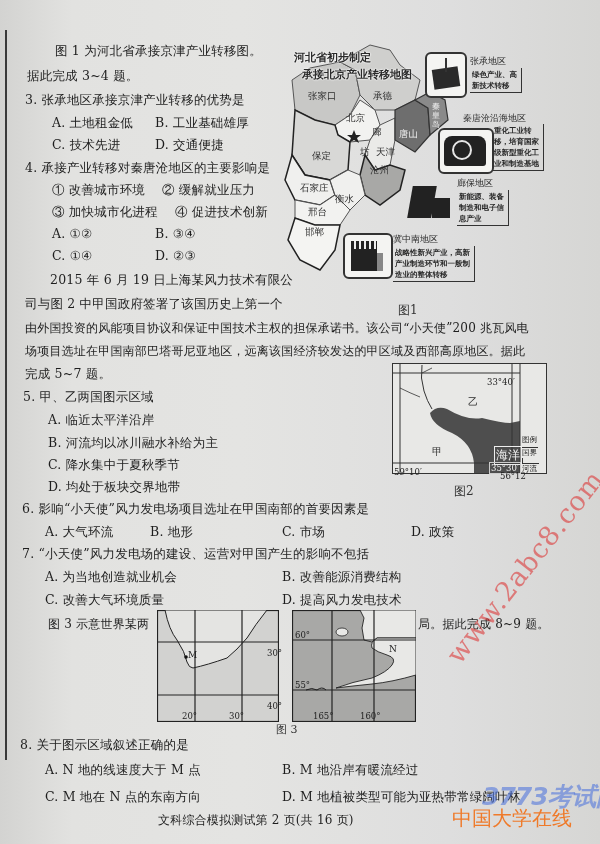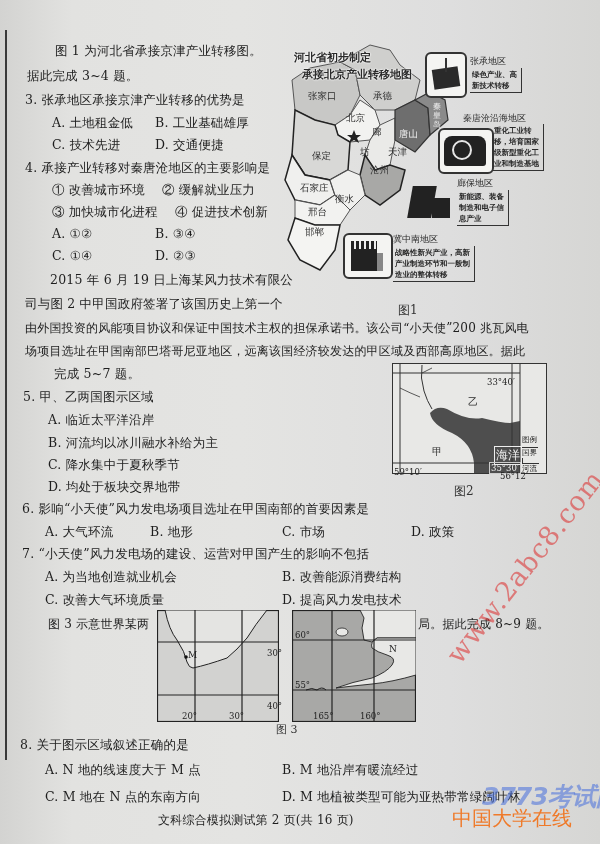--- a/index.html
+++ b/index.html
@@ -17,21 +17,21 @@
     .margin-line {
       position: absolute; left: 5px; top: 30px; width: 2px; height: 730px; background: #3a3a3a;
     }
     .t { position: absolute; font-size: 12.5px; line-height: 16px; white-space: nowrap; letter-spacing: 0.2px; }
     .small { font-size: 12px; }
 
     
     .fig1 { position: absolute; left: 280px; top: 40px; width: 310px; height: 280px; }
     .fig1 svg { position: absolute; left: 0; top: 0; }
     .map-title { position: absolute; font-size: 11px; font-weight: bold; font-family: "DejaVu Sans", sans-serif; color: #2a2a2a; white-space: nowrap; text-shadow: 0 0 2px #fff, 0 0 2px #fff; }
-    .region-label { position: absolute; font-size: 9.5px; font-family: "DejaVu Sans", sans-serif; color: #2e2e2e; white-space: nowrap; text-align: center; }
+    .region-label { position: absolute; font-size: 9.5px; font-family: "DejaVu Sans", sans-serif; color: #2e2e2e; white-space: nowrap; }
     .callout { position: absolute; font-family: "DejaVu Sans", sans-serif; color: #2a2a2a; }
     .callout .ctitle { font-size: 9px; font-weight: normal; white-space: nowrap; }
     .callout .cbody { font-size: 7.5px; line-height: 11px; font-weight: bold; border-right: 1.5px solid #333; border-bottom: 1.5px solid #333; padding: 1px 4px 1px 2px; }
     .iconbox { position: absolute; border: 2px solid #333; border-radius: 6px; background: #f4f4f2; overflow: hidden; }
     .fig-caption { position: absolute; font-size: 12px; color: #333; }
 
     
     .fig2 { position: absolute; left: 392px; top: 363px; width: 155px; height: 115px; }
     .coord { position: absolute; font-size: 8.5px; font-family: "DejaVu Serif", serif; color: #222; white-space: nowrap; }
     .legend-box { position: absolute; font-size: 7.5px; font-family: "DejaVu Sans", sans-serif; color: #222; }
@@ -66,21 +66,21 @@
   <div class="t" style="left:175px;top:204px;">④ 促进技术创新</div>
   <div class="t" style="left:52px;top:226px;">A. ①②</div>
   <div class="t" style="left:155px;top:226px;">B. ③④</div>
   <div class="t" style="left:52px;top:248px;">C. ①④</div>
   <div class="t" style="left:155px;top:248px;">D. ②③</div>
 
   <div class="t" style="left:50px;top:272px;">2015 年 6 月 19 日上海某风力技术有限公</div>
   <div class="t" style="left:25px;top:296px;">司与图 2 中甲国政府签署了该国历史上第一个</div>
   <div class="t small" style="left:25px;top:320px;">由外国投资的风能项目协议和保证中国技术主权的担保承诺书。该公司“小天使”200 兆瓦风电</div>
   <div class="t small" style="left:25px;top:343px;">场项目选址在甲国南部巴塔哥尼亚地区，远离该国经济较发达的甲区域及西部高原地区。据此</div>
-  <div class="t" style="left:25px;top:366px;margin-left:29px;">完成 5~7 题。</div>
+  <div class="t" style="left:25px;top:366px;">完成 5~7 题。</div>
 
   <div class="t" style="left:23px;top:389px;">5. 甲、乙两国图示区域</div>
   <div class="t" style="left:48px;top:412px;">A. 临近太平洋沿岸</div>
   <div class="t" style="left:48px;top:435px;">B. 河流均以冰川融水补给为主</div>
   <div class="t" style="left:48px;top:457px;">C. 降水集中于夏秋季节</div>
   <div class="t" style="left:48px;top:479px;">D. 均处于板块交界地带</div>
 
   <div class="t" style="left:22px;top:501px;">6. 影响“小天使”风力发电场项目选址在甲国南部的首要因素是</div>
   <div class="t" style="left:45px;top:524px;">A. 大气环流</div>
   <div class="t" style="left:150px;top:524px;">B. 地形</div>
@@ -135,21 +135,21 @@
     </svg>
 
     <div class="map-title" style="left:14px;top:10px;">河北省初步制定</div>
     <div class="map-title" style="left:22px;top:27px;">承接北京产业转移地图</div>
 
     <div class="region-label" style="left:28px;top:50px;">张家口</div>
     <div class="region-label" style="left:93px;top:50px;">承德</div>
     <div class="region-label" style="left:66px;top:72px;">北京</div>
     <div class="region-label" style="left:92px;top:86px;">廊</div>
     <div class="region-label" style="left:80px;top:106px;">坊</div>
-    <div class="region-label" style="left:108px;top:106px;font-family:Liberation Serif, serif;">天津</div>
+    <div class="region-label" style="left:96px;top:106px;font-family:Liberation Serif, serif;">天津</div>
     <div class="region-label" style="left:119px;top:88px;color:#f0f0f0;">唐山</div>
     <div class="region-label" style="left:152px;top:62px;color:#f0f0f0;font-size:8px;width:10px;white-space:normal;line-height:9px;">秦皇岛</div>
     <div class="region-label" style="left:32px;top:110px;">保定</div>
     <div class="region-label" style="left:90px;top:124px;">沧州</div>
     <div class="region-label" style="left:20px;top:142px;">石家庄</div>
     <div class="region-label" style="left:55px;top:153px;">衡水</div>
     <div class="region-label" style="left:28px;top:166px;">邢台</div>
     <div class="region-label" style="left:25px;top:186px;">邯郸</div>
 
     <div class="iconbox" style="left:145px;top:12px;width:38px;height:42px;">

